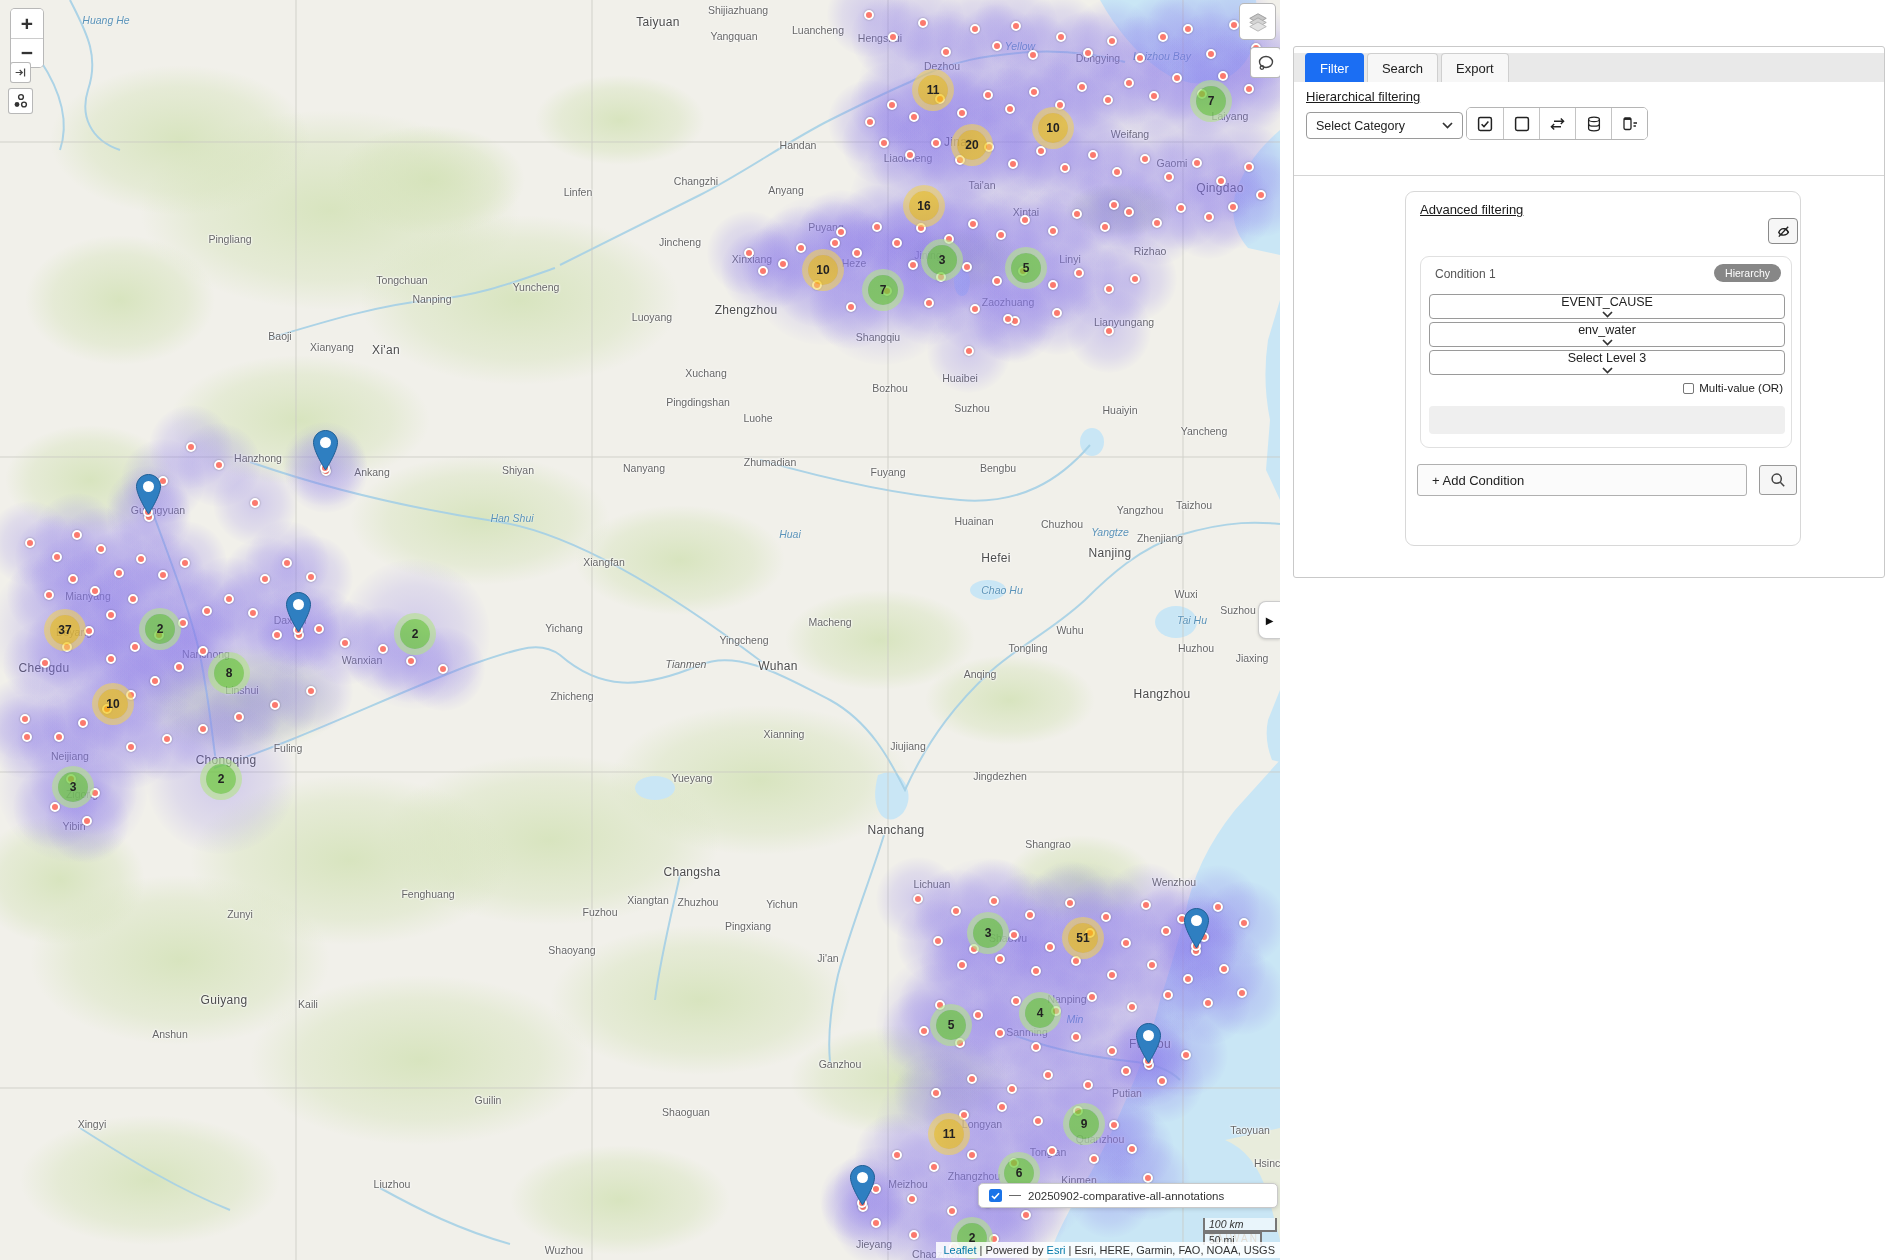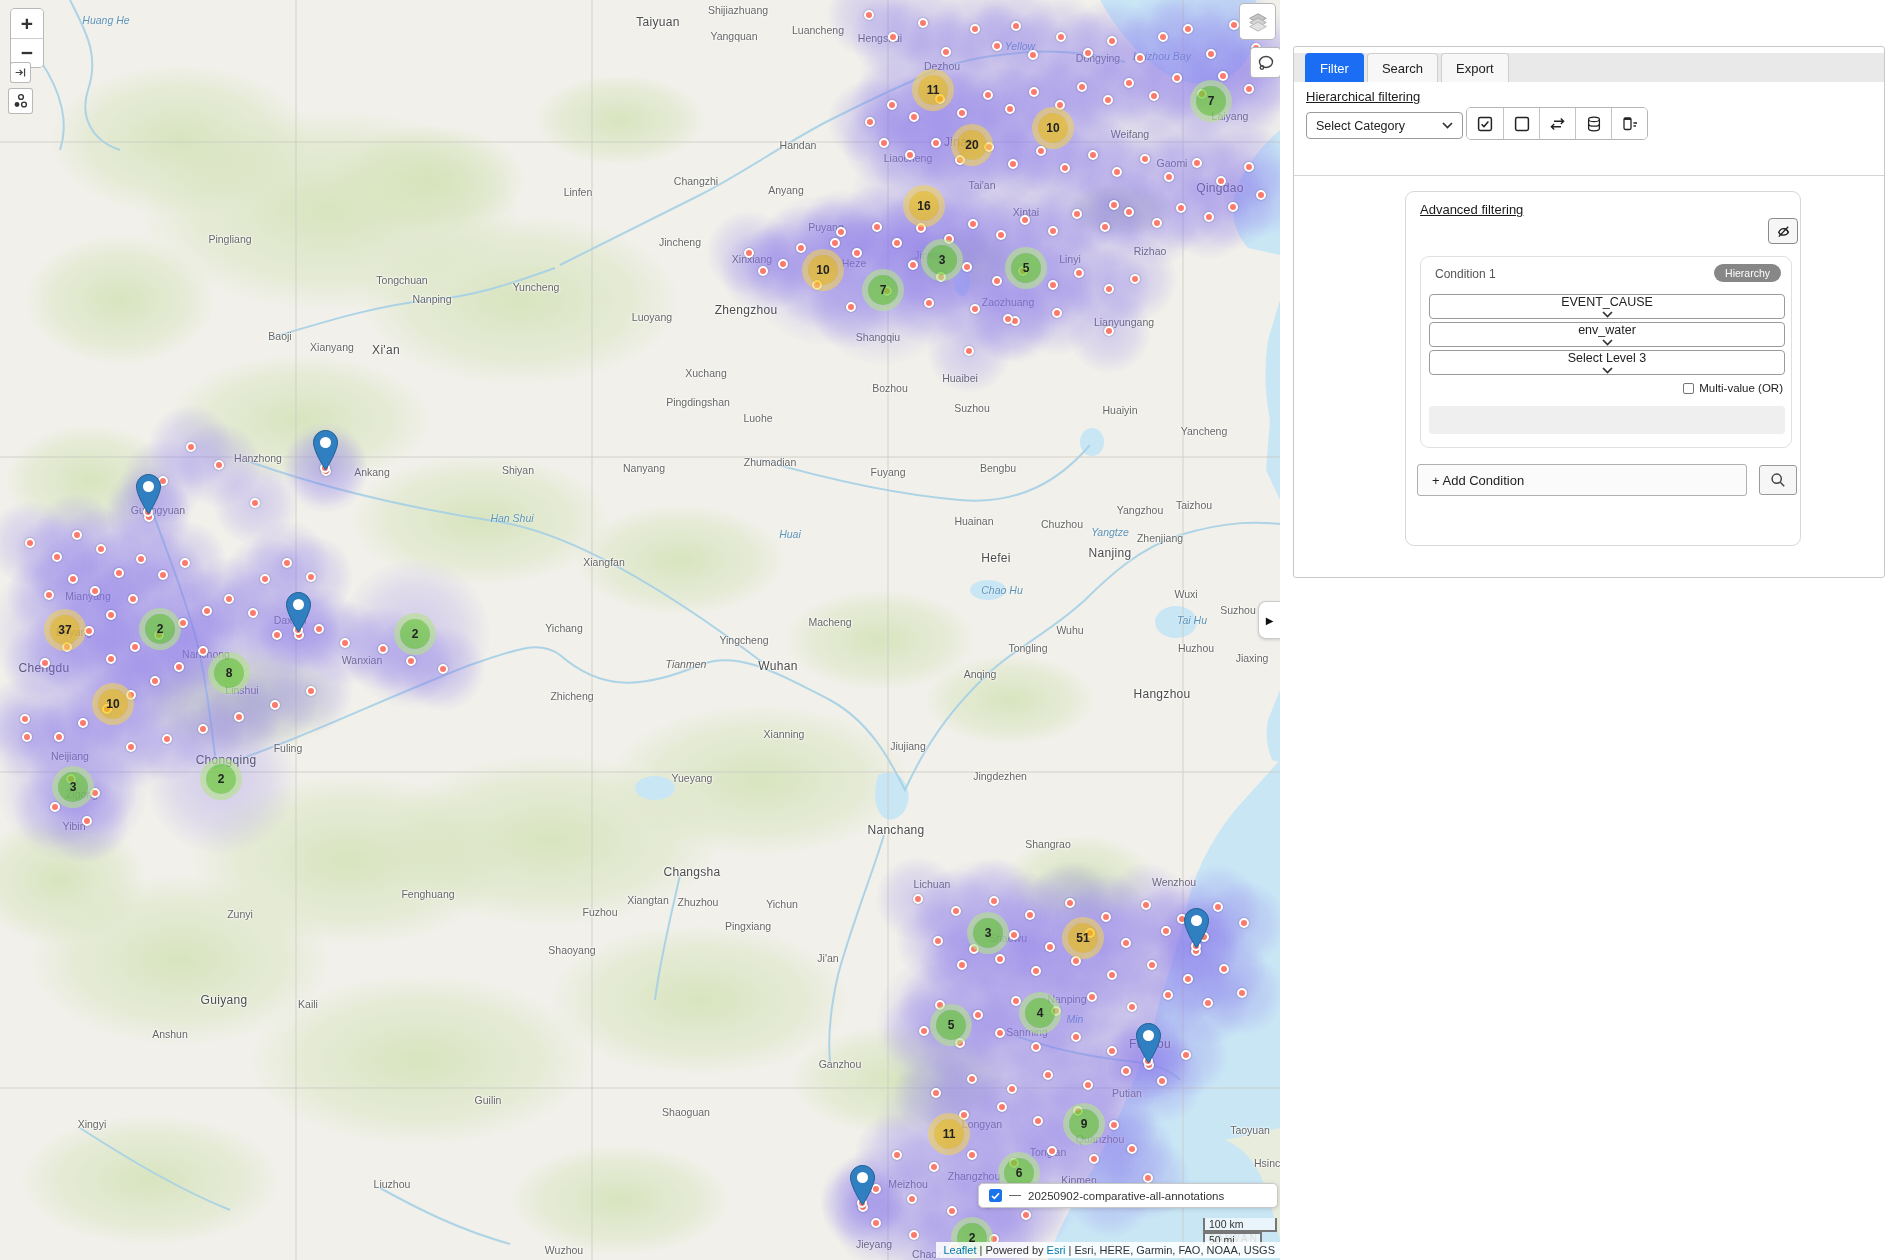--- a/index.html
+++ b/index.html
@@ -60,21 +60,21 @@
     background:#fff; border:1px solid #c9c9c9; border-radius:5px; display:flex;
     align-items:center; gap:7px; padding:0 10px; box-shadow:0 1px 4px rgba(0,0,0,.15); }
   .cbx-on { width:13px; height:13px; border-radius:2.5px; background:#1a73e8; flex:0 0 auto;
     display:flex; align-items:center; justify-content:center; }
   .legendbox .dash { color:#555; font-size:12px; margin-top:-1px; }
   .legendbox .ltext { font-size:11.5px; color:#333; white-space:nowrap; }
 
   .scalebox { position:absolute; left:1203px; top:1218px; font-size:10.5px; color:#333; }
   .scaleline { background:rgba(255,255,255,.6); padding:0 4px; line-height:12px; height:14px;
     border:2px solid #777; white-space:nowrap; }
-  .scaleline.km { width:74px; border-top:none; }
+  .scaleline.km { width:74px; border-top:none;font-style:italic; }
   .scaleline.mi { width:59px; border-bottom:none; height:13px; }
 
   .attrib { position:absolute; right:0; bottom:2px; background:rgba(255,255,255,.85);
     font-size:11px; color:#333; padding:2px 5px 2px 7px; white-space:nowrap; }
   .attrib .link { color:#0078A8; cursor:pointer; }
 
   
   .panel { position:absolute; left:1280px; top:0; width:606px; height:1260px; background:#fff; }
   .tabbar { position:absolute; left:0; top:0; width:606px; height:32px; display:flex; }
   .tabbar .tab { position:relative; width:149px; margin-left:10px; display:flex; align-items:center;

